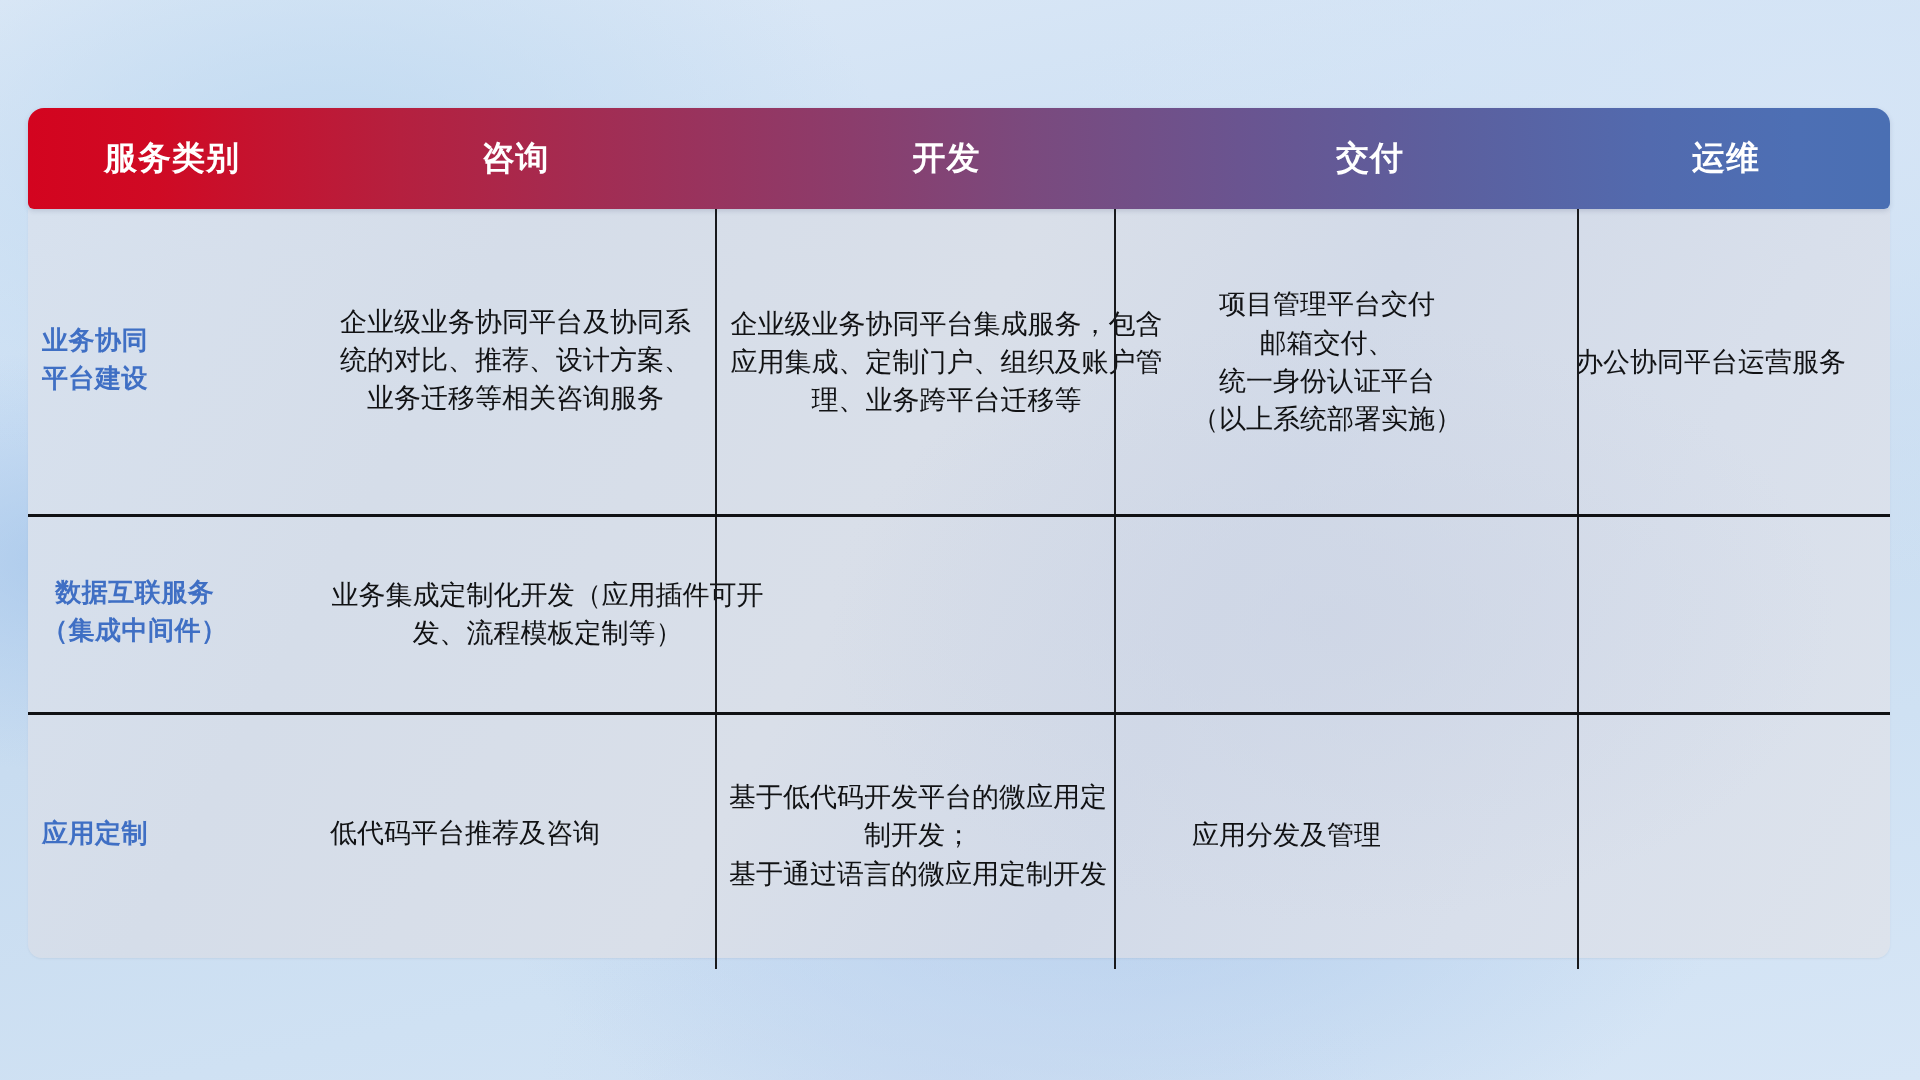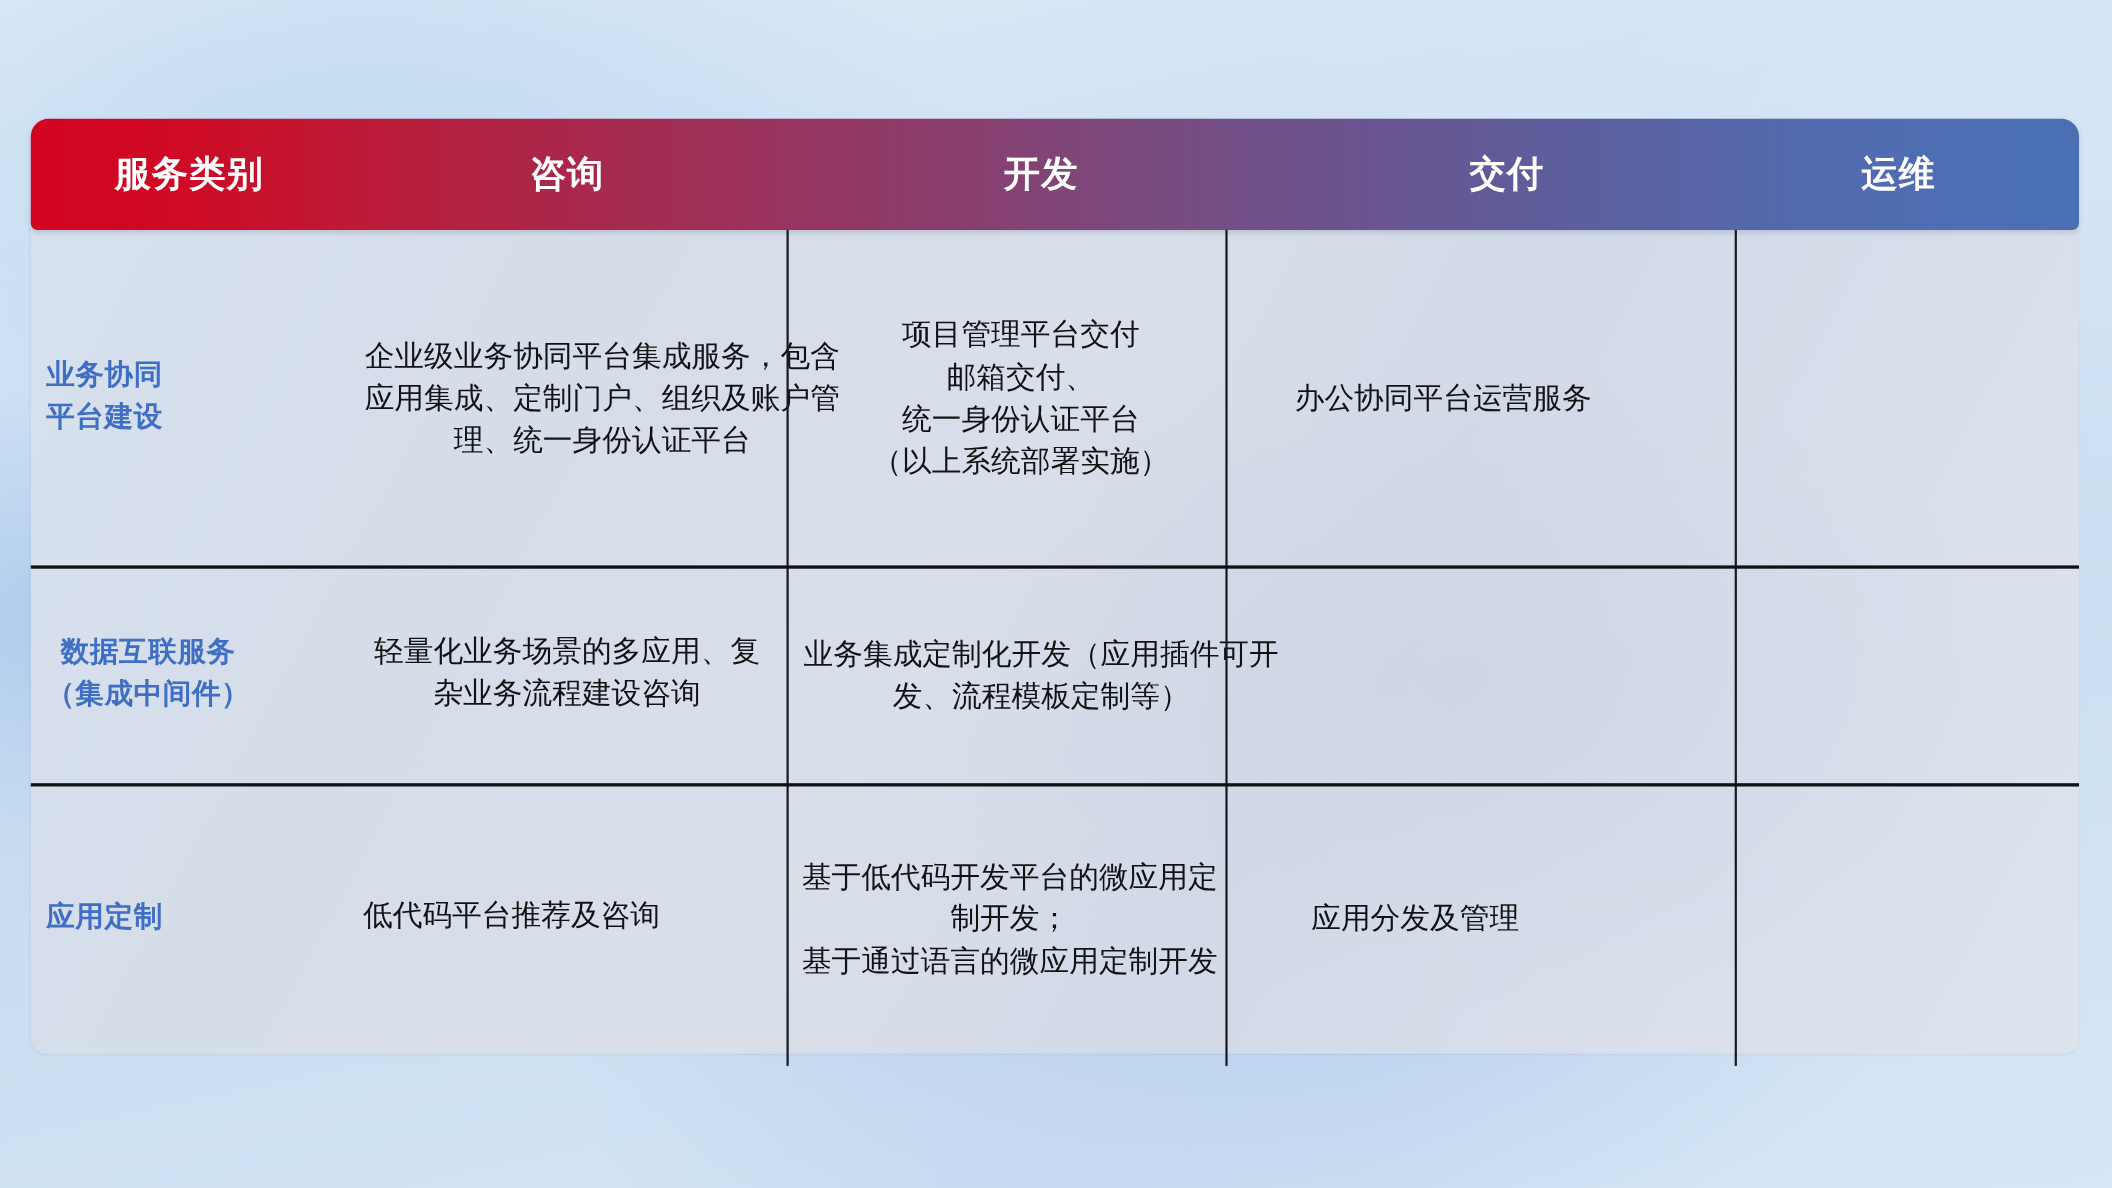--- a/index.html
+++ b/index.html
@@ -171,40 +171,40 @@
 
   <div id="grid">
 
     <div class="row row-1">
       <div class="cell c1 cat">
         <div>
           <div>业务协同</div>
           <div>平台建设</div>
         </div>
       </div>
-      <div class="cell c3 txt">企业级业务协同平台集成服务，包含应用集成、定制门户、组织及账户管理、统一身份认证平台</div>
+      <div class="cell c2 txt">企业级业务协同平台及协同系统的对比、推荐、设计方案、业务迁移等相关咨询服务</div>
+      <div class="cell c3 txt">企业级业务协同平台集成服务，包含应用集成、定制门户、组织及账户管理、业务跨平台迁移等</div>
       <div class="cell c4 txt">
         <div class="nowrap-cell">
           <div>项目管理平台交付</div>
           <div>邮箱交付、</div>
           <div>统一身份认证平台</div>
           <div>（以上系统部署实施）</div>
         </div>
       </div>
       <div class="cell c5 txt nowrap-cell">办公协同平台运营服务</div>
     </div>
 
     <div class="row row-2">
       <div class="cell c1 cat">
         <div class="nowrap-cell">
           <div>数据互联服务</div>
           <div>（集成中间件）</div>
         </div>
       </div>
-      <div class="cell c2 txt">轻量化业务场景的多应用、复杂业务流程建设咨询</div>
       <div class="cell c3 txt">业务集成定制化开发（应用插件可开发、流程模板定制等）</div>
       <div class="cell c4 txt"></div>
       <div class="cell c5 txt"></div>
     </div>
 
     <div class="row row-3">
       <div class="cell c1 cat">
         <div>应用定制</div>
       </div>
       <div class="cell c2 txt nowrap-cell">低代码平台推荐及咨询</div>

